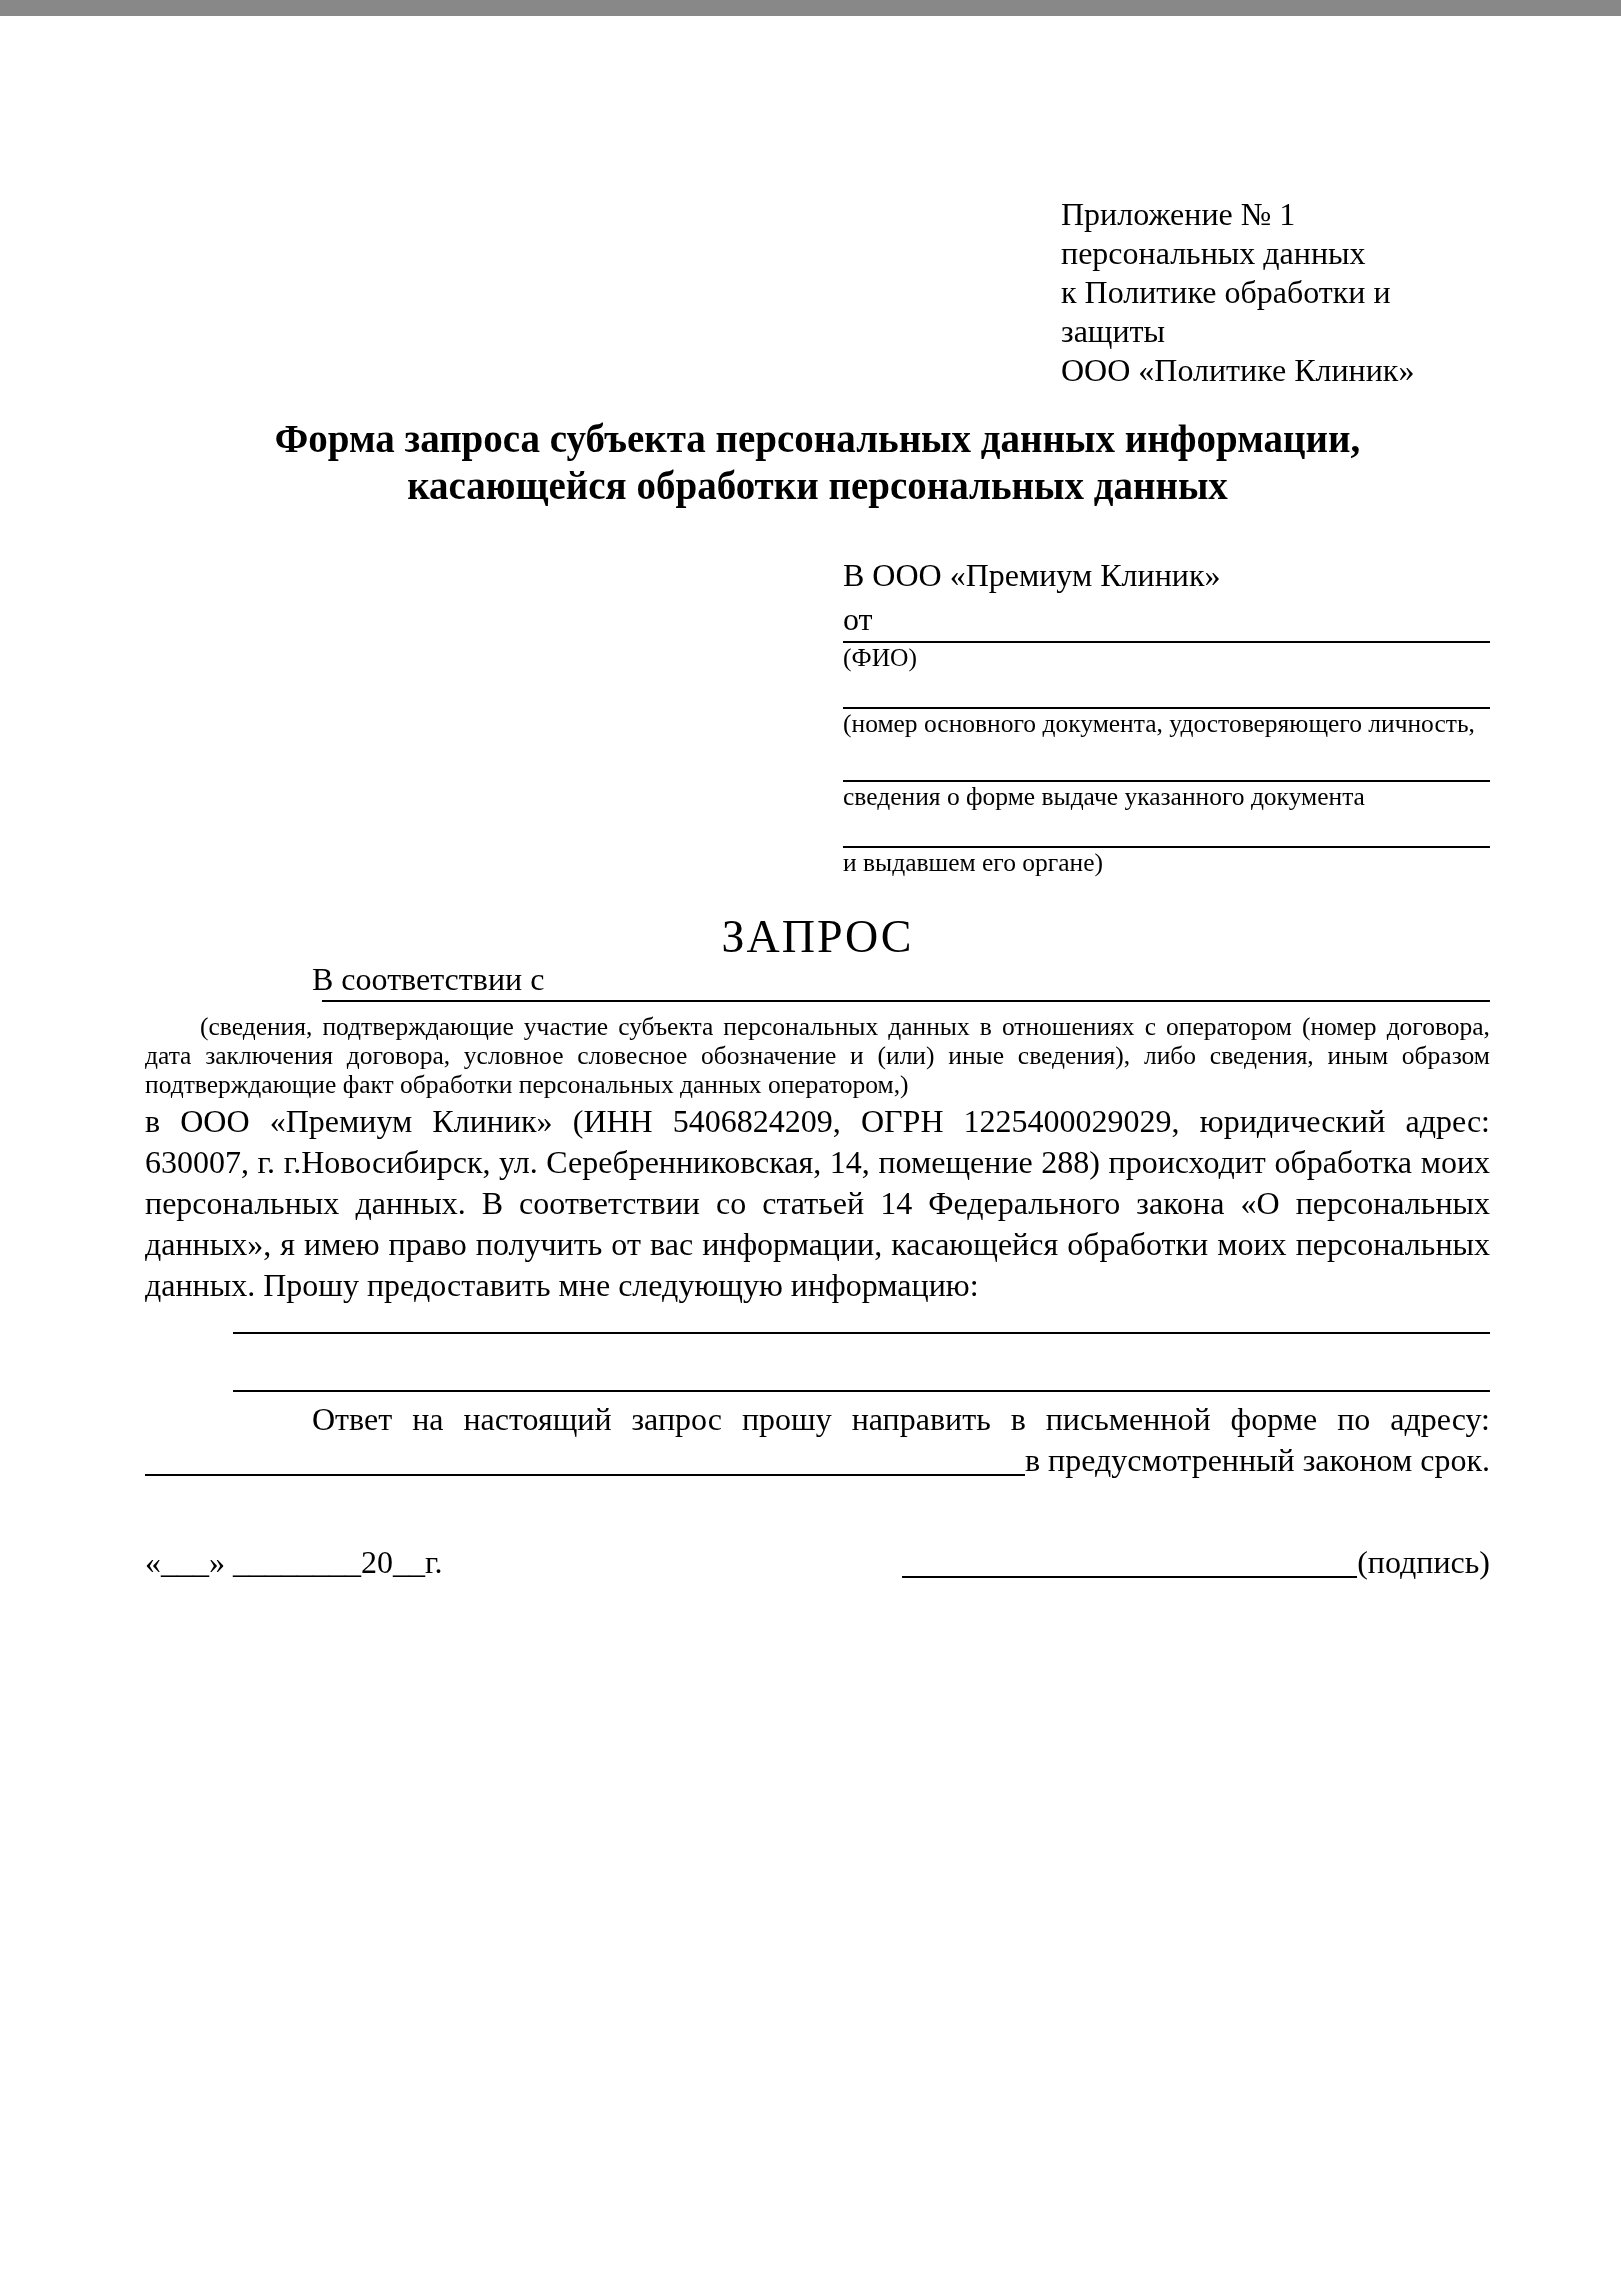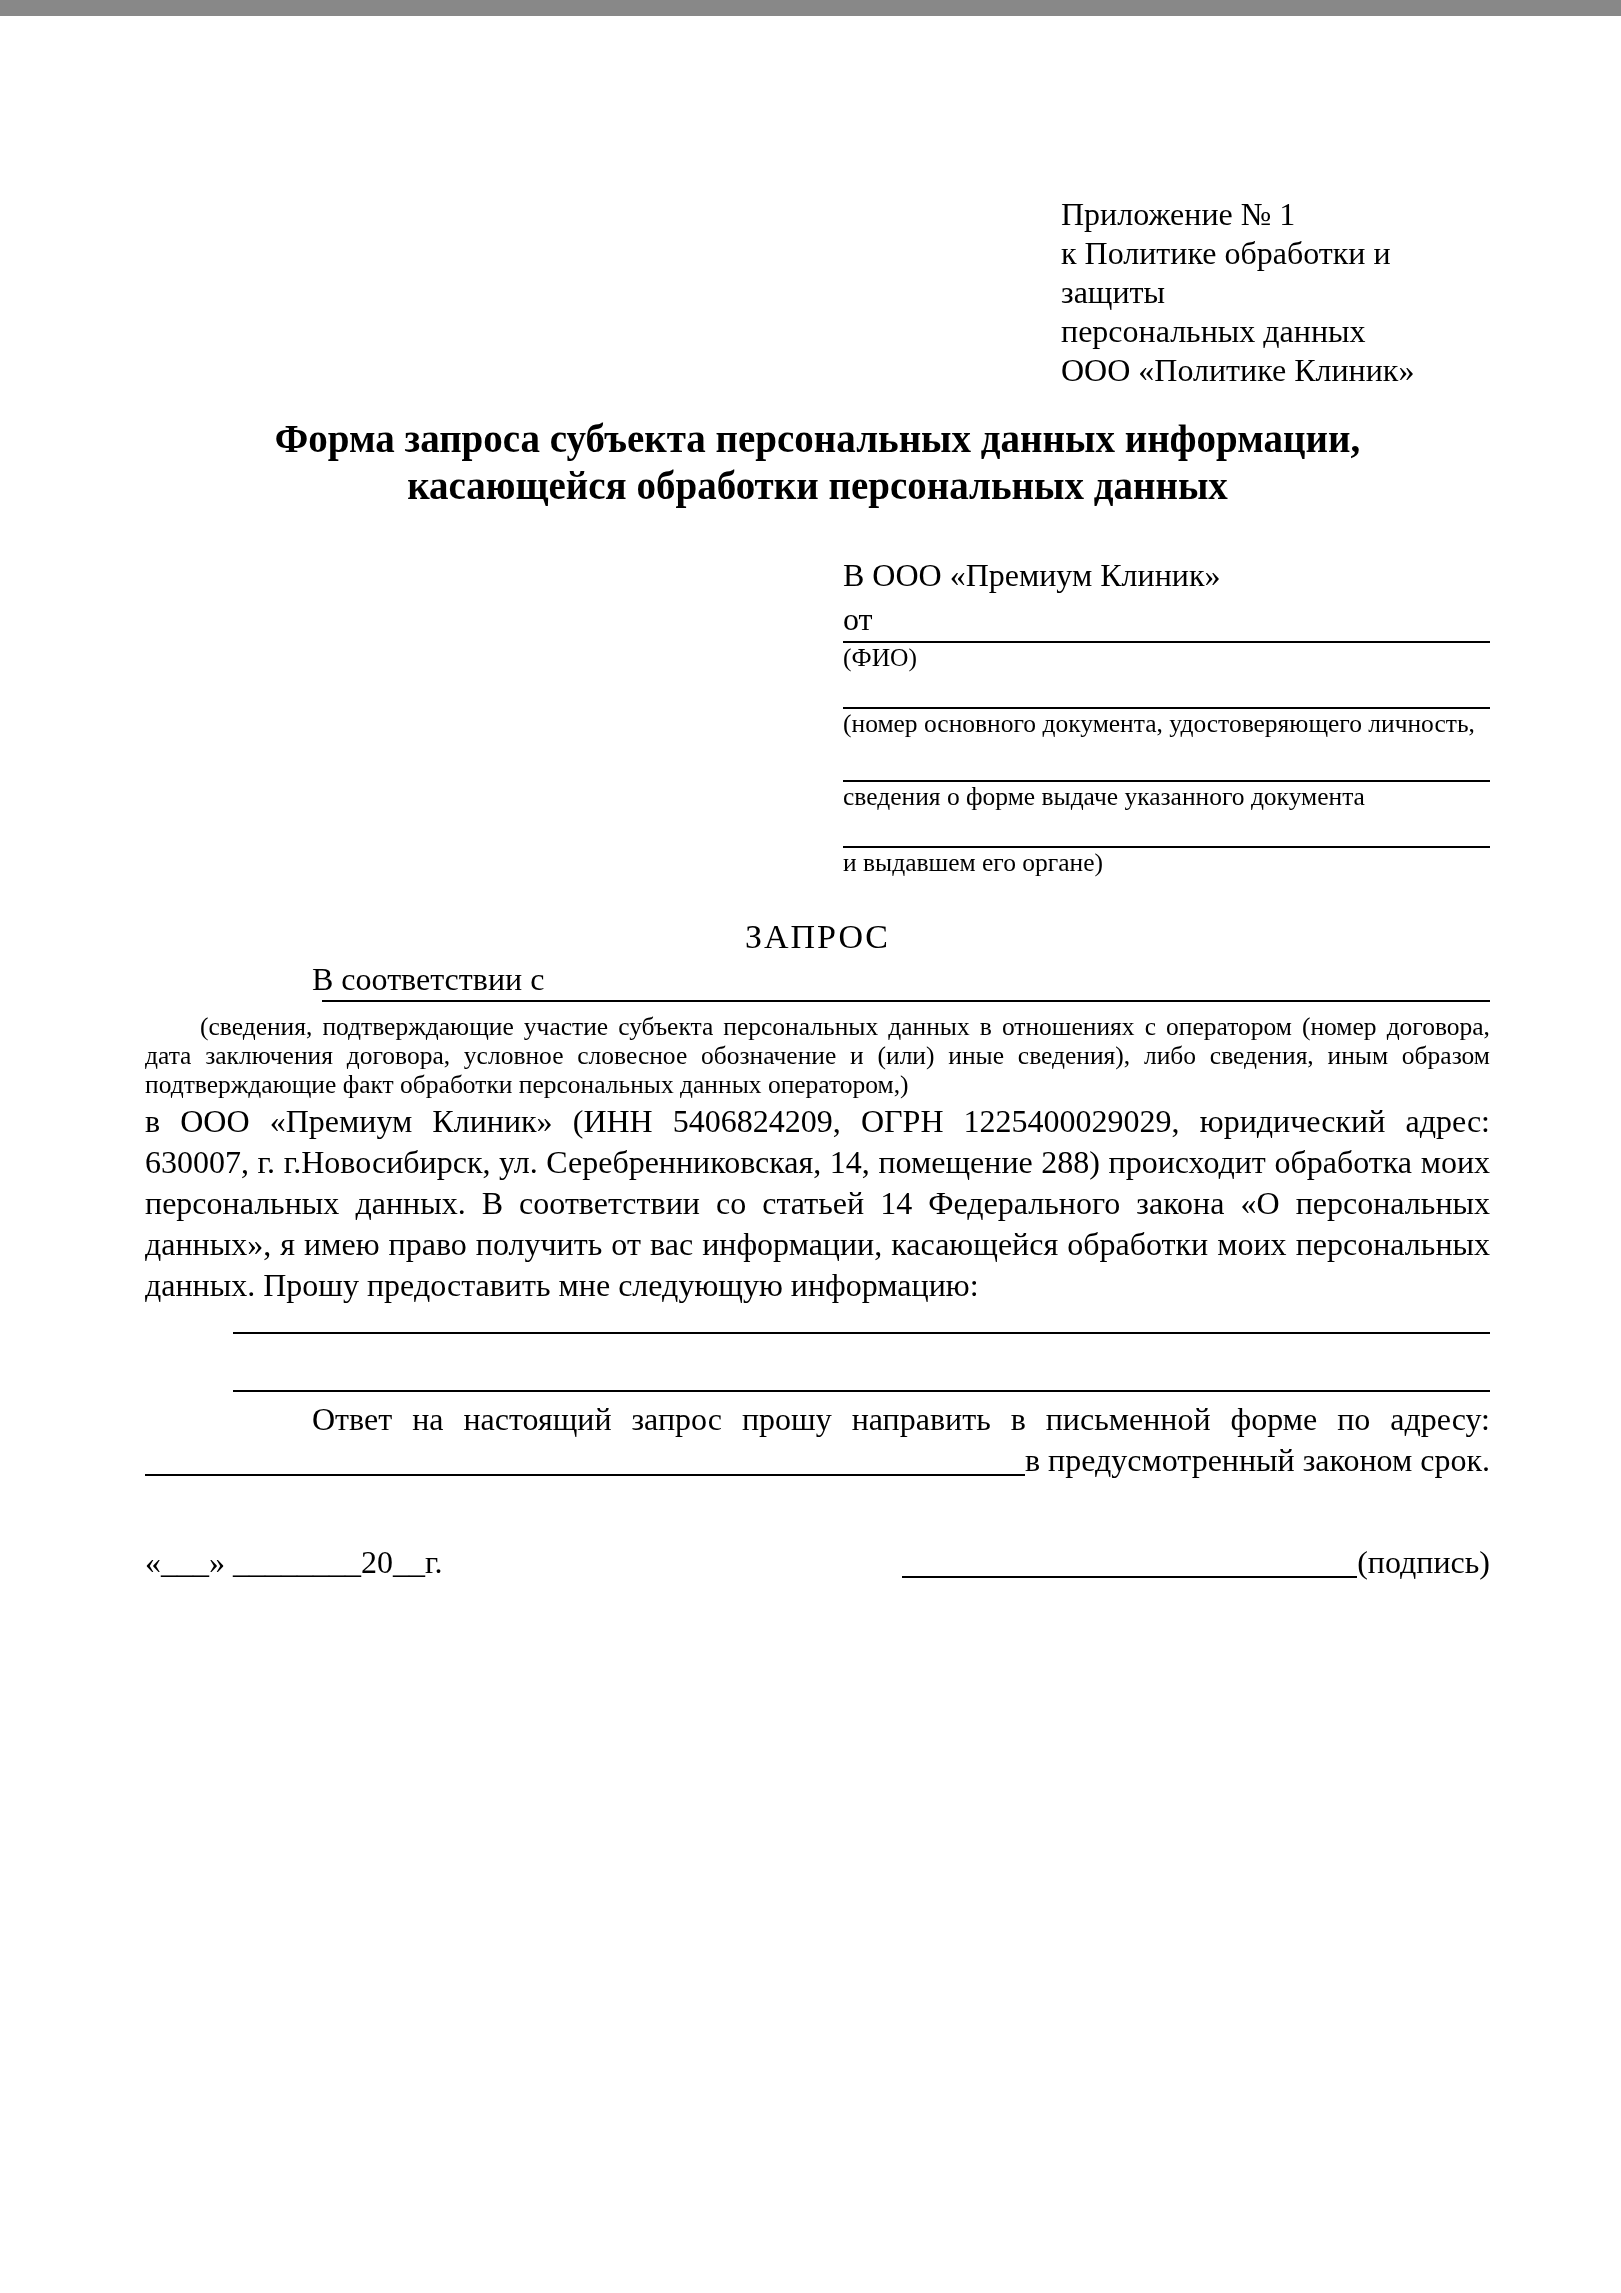--- a/index.html
+++ b/index.html
@@ -22,21 +22,21 @@
 
   
   .addressee{margin:44px 0 0 698px;width:647px;}
   .addressee .to,.addressee .from{line-height:44px;}
   .rule{height:0;border-bottom:2.9px solid #000;}
   .field .rule{margin-top:35px;}
   .field.first .rule{margin-top:0;}
   .field.third .rule{margin-top:42px;}
   .caption{text-align:left;font-size:25.5px;line-height:29px;}
 
-  .zapros{margin-top:39px;text-align:center;font-size:34px;line-height:41px;letter-spacing:2px;}
+  .zapros{margin-top:39px;text-align:center;font-size:46px;line-height:41px;letter-spacing:2px;}
 
   .lead-row{display:flex;margin-top:2.9px;line-height:41px;padding-left:167px;flex-direction:column;}
   .lead-row .lead-text{white-space:nowrap;}
   .fill{flex:1;border-bottom:2.9px solid #000;margin:0 0 5.9px 9.8px;}
 
   .note{font-size:25.5px;line-height:29px;text-align:justify;text-indent:55px;margin-top:3.9px;}
 
   .body-par{text-align:justify;line-height:41px;margin-top:2px;}
 
   .blank1{margin-left:88px;margin-top:25.5px;}
@@ -53,22 +53,22 @@
   .sig .sig-caption{white-space:nowrap;}
 </style>
 </head>
 <body>
 
 <div class="page">
   <div class="content">
 
     <div class="appendix">
       <div>Приложение № 1</div>
+      <div>персональных данных</div>
       <div>к Политике обработки и защиты</div>
-      <div>персональных данных</div>
       <div>ООО «Политике Клиник»</div>
     </div>
 
     <div class="title">
       <div>Форма запроса субъекта персональных данных информации,</div>
       <div>касающейся обработки персональных данных</div>
     </div>
 
     <div class="addressee">
       <div class="to">В ООО «Премиум Клиник»</div>

